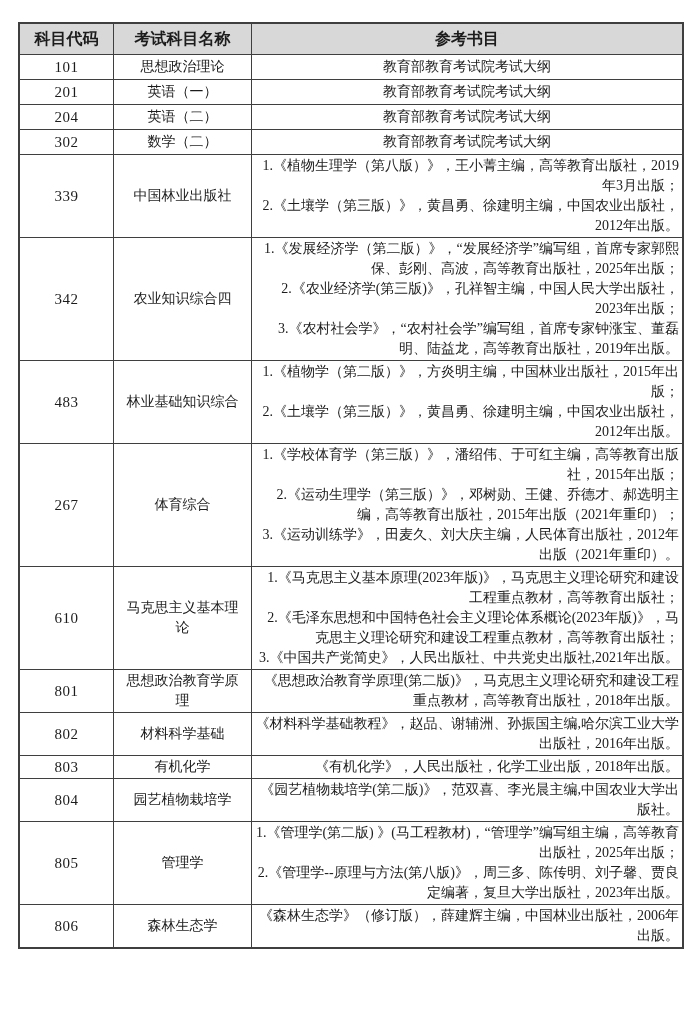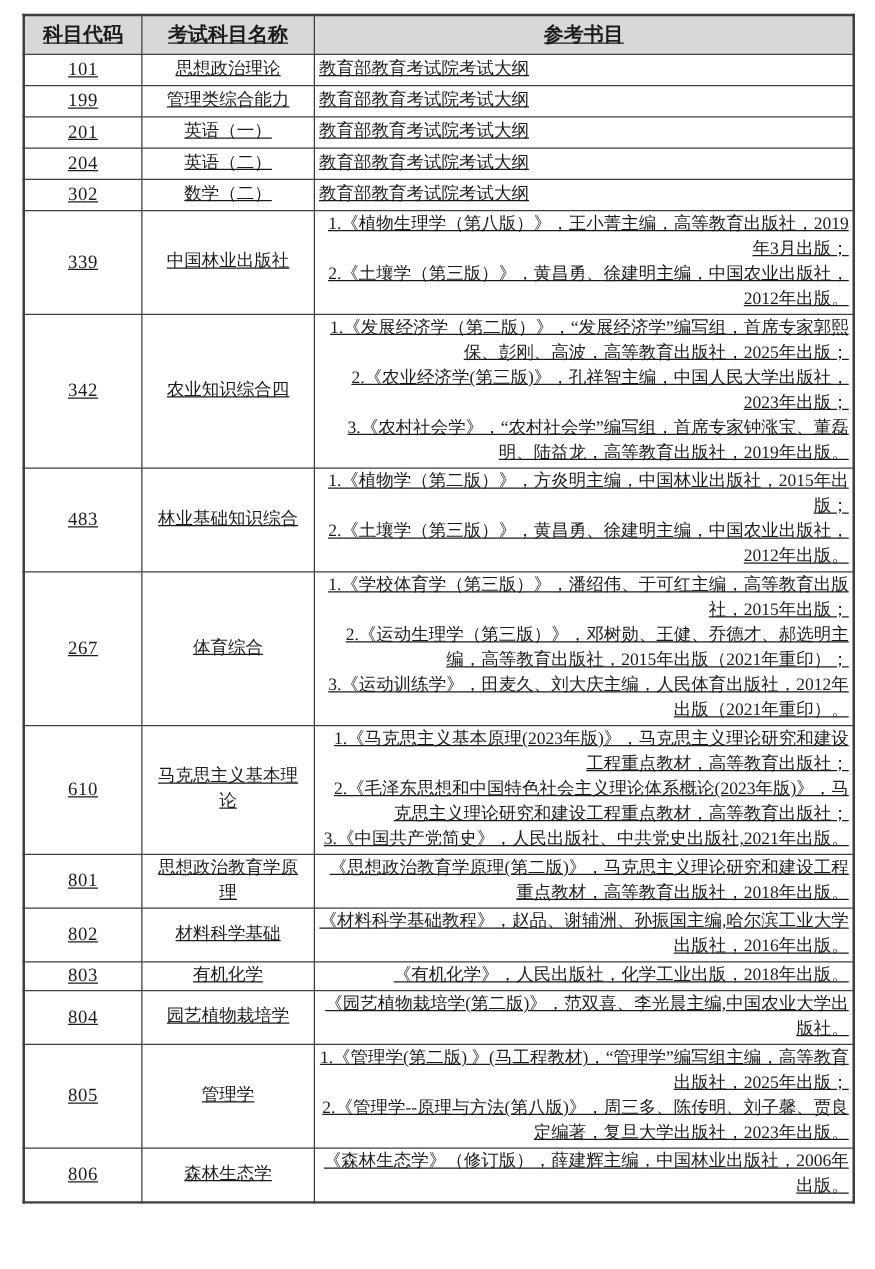--- a/index.html
+++ b/index.html
@@ -6,22 +6,21 @@
     margin: 0;
     padding: 0;
     background: #ffffff;
     width: 700px;
   }
   body {
     font-family: "Liberation Serif", "DejaVu Serif", serif;
     color: #1c1c1c;
   }
   .doc-wrap {
-    padding: 11px 0 0 18px;
-    text-decoration: underline;
+    padding: 22px 0 0 18px;
   }
   table.ref-table {
     border-collapse: collapse;
     width: 666px;
     table-layout: fixed;
   }
   table.ref-table, .ref-table th, .ref-table td {
     border: 1px solid #3f3f3f;
   }
   table.ref-table {
@@ -56,21 +55,21 @@
     text-align: center;
     padding: 1px 6px;
   }
   td.refs-cell.centered {
     text-align: center;
   }
   td.refs-cell .ref-line {
     text-align: right;
   }
   td.refs-cell.centered .ref-line {
-    text-align: left;
+    text-align: center;
   }
   .simple-row td {
     height: 22px;
   }
 </style>
 </head>
 <body>
 
 <div class="doc-wrap">
   <table class="ref-table">
@@ -88,27 +87,20 @@
     </thead>
     <tbody id="table-body">
   <tr class="simple-row">
     <td class="code-cell">101</td>
     <td class="name-cell">思想政治理论</td>
     <td class="refs-cell centered">
             <div class="ref-line">教育部教育考试院考试大纲</div>
           </td>
   </tr>
 
-  <tr class="simple-row">
-    <td class="code-cell">199</td>
-    <td class="name-cell">管理类综合能力</td>
-    <td class="refs-cell centered">
-            <div class="ref-line">教育部教育考试院考试大纲</div>
-          </td>
-  </tr>
 
   <tr class="simple-row">
     <td class="code-cell">201</td>
     <td class="name-cell">英语（一）</td>
     <td class="refs-cell centered">
             <div class="ref-line">教育部教育考试院考试大纲</div>
           </td>
   </tr>
 
   <tr class="simple-row">

